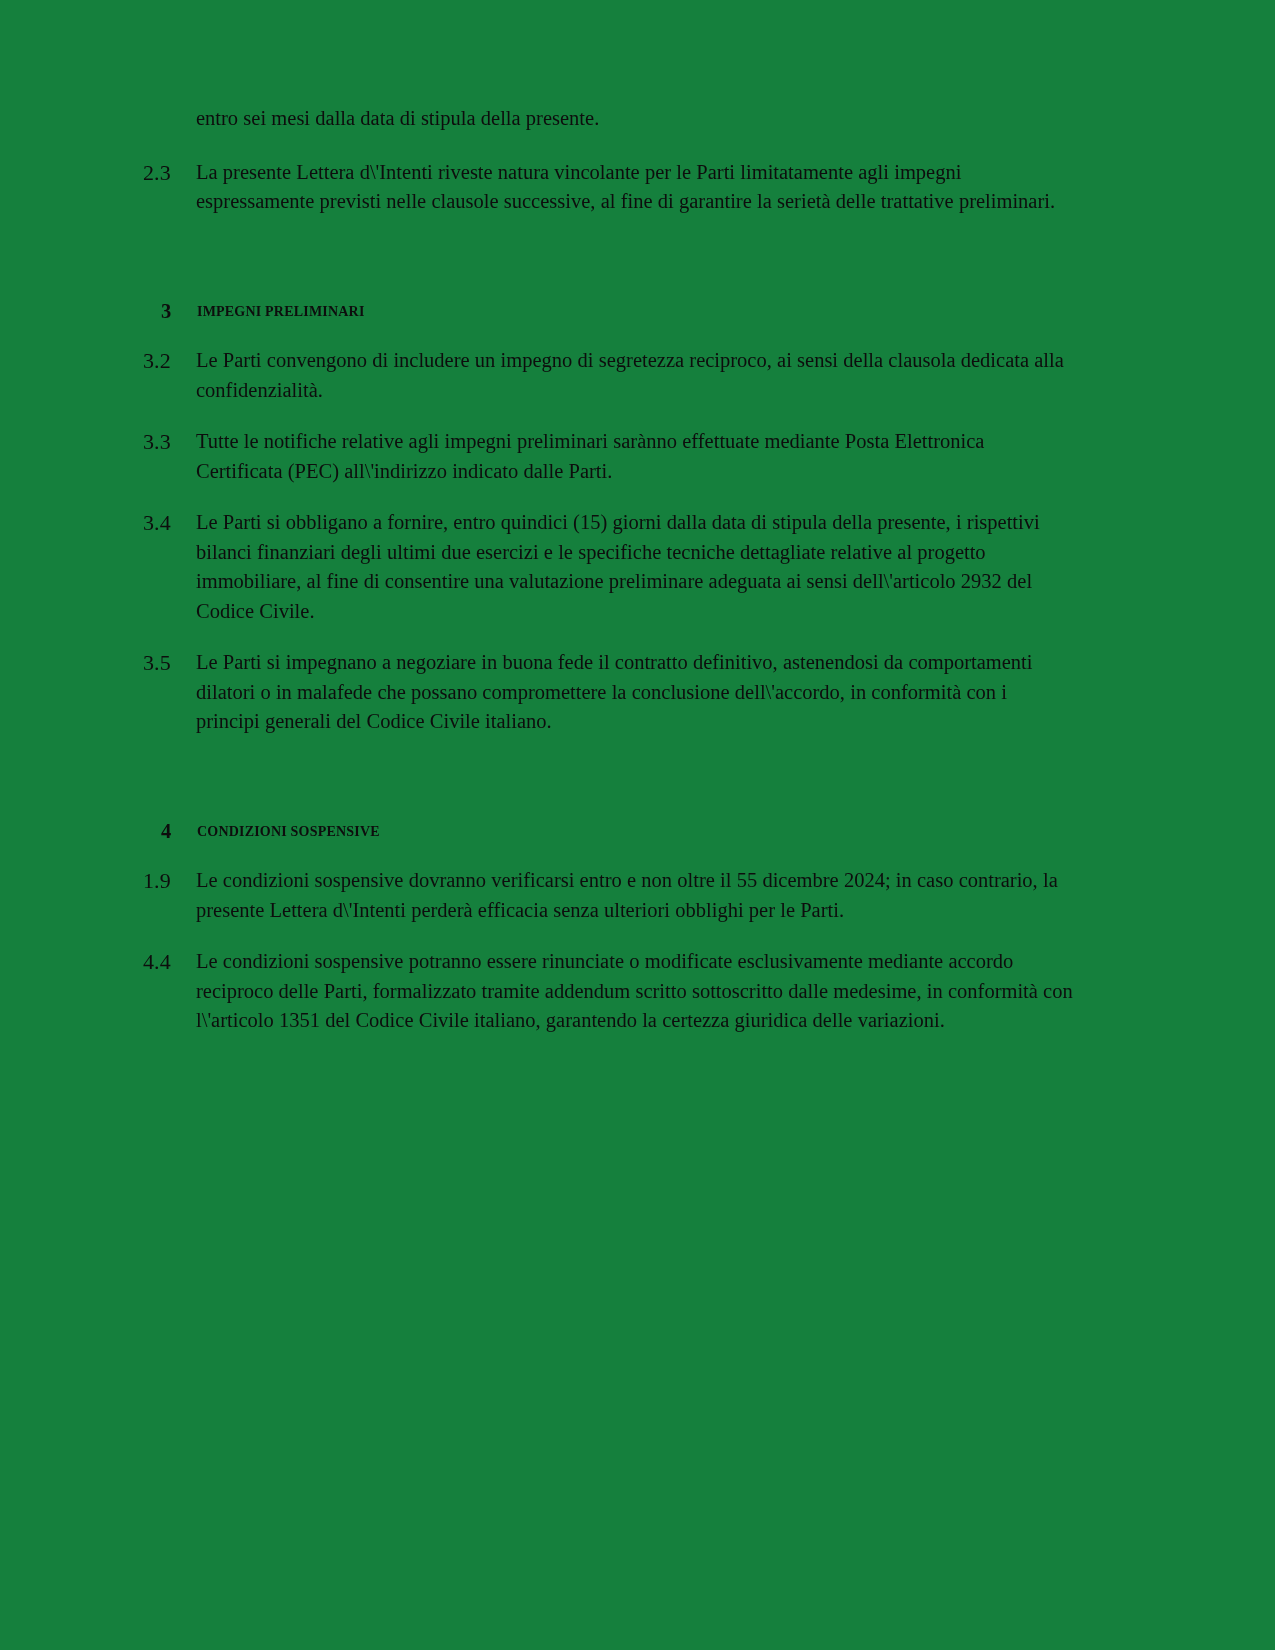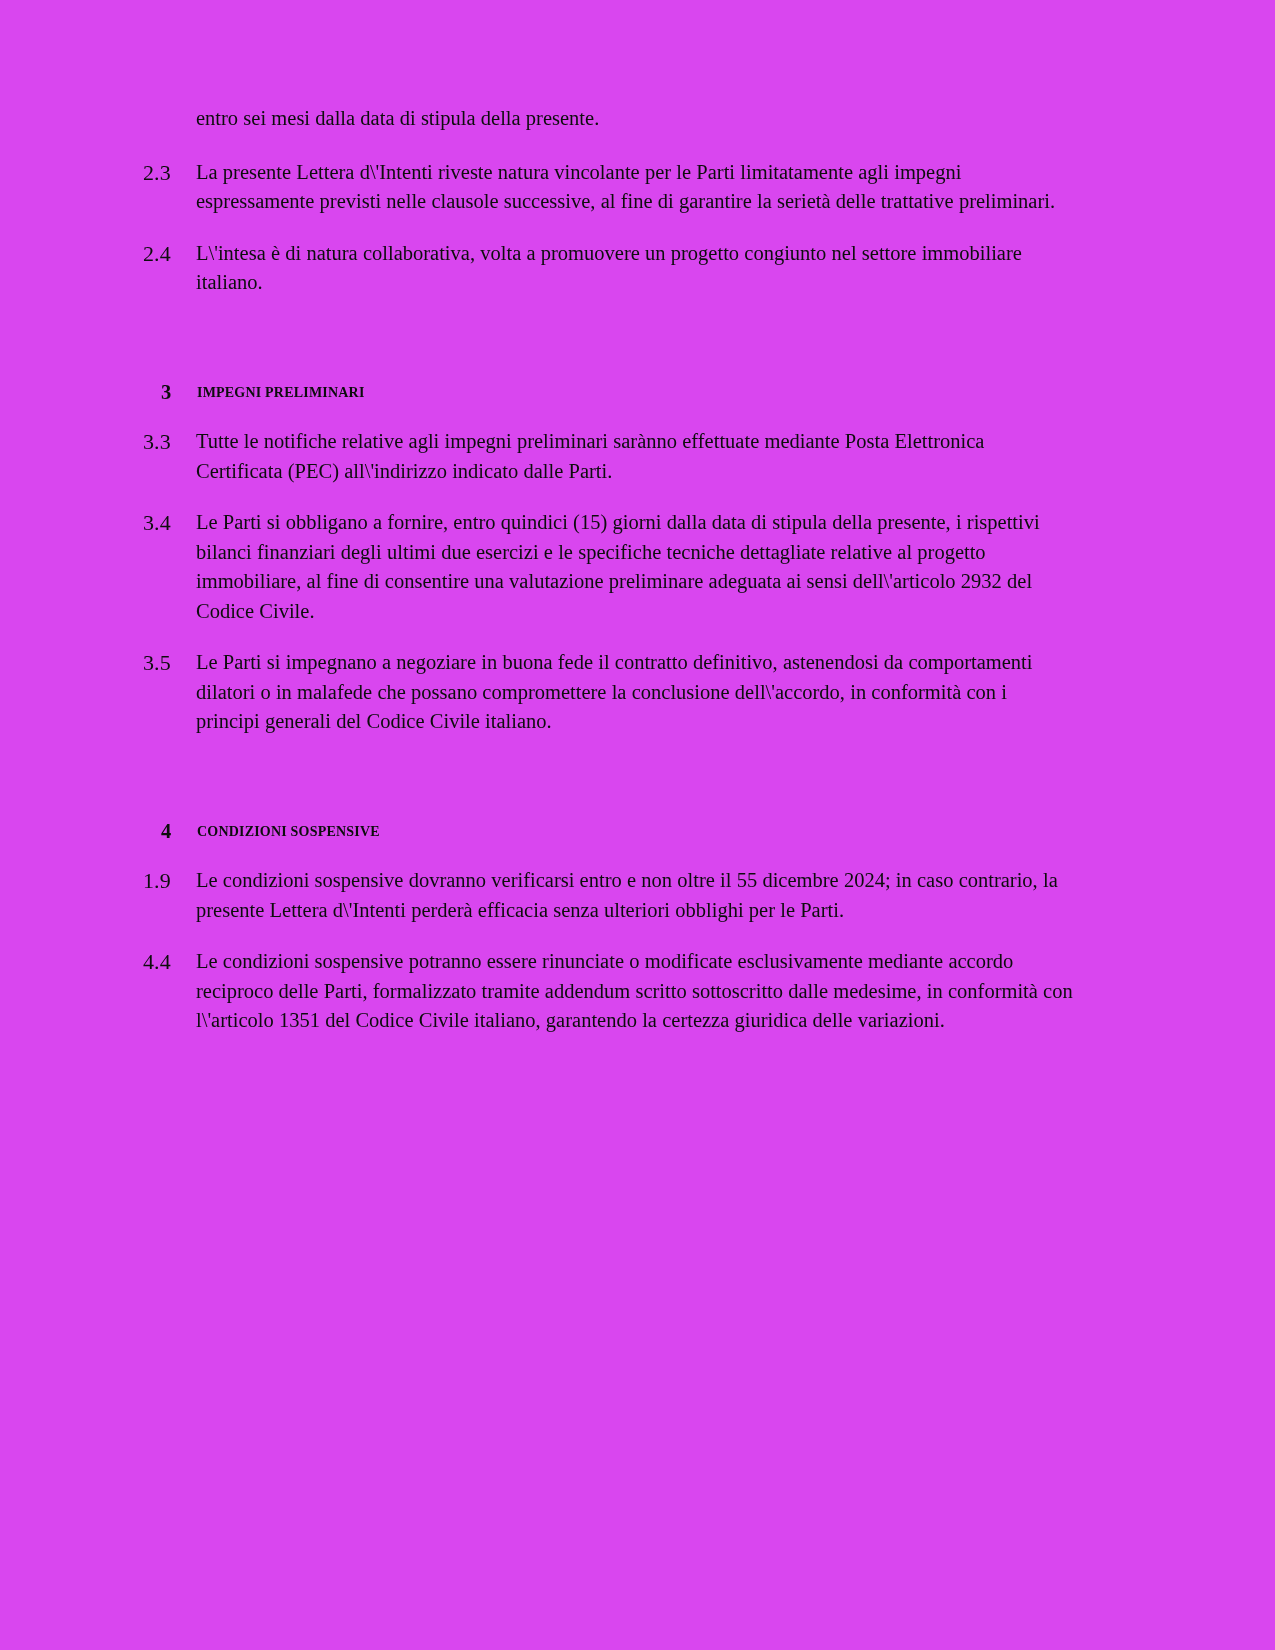--- a/index.html
+++ b/index.html
@@ -10,21 +10,21 @@
   body {
     font-family: "Liberation Serif", "DejaVu Serif", serif;
     color: #0d0d0d;
     -webkit-font-smoothing: antialiased;
   }
   .page {
     position: relative;
     width: 1275px;
     height: 1650px;
     margin: 0 auto;
-    background: #d946ef;
+    background: #15803d;
     box-sizing: border-box;
     overflow: hidden;
   }
   .doc-body {
     position: absolute;
     left: 143px;
     top: 104px;
     width: 932px;
   }
 
@@ -88,33 +88,33 @@
     <div class="clause continuation">
       <div class="clause-num"></div>
       <div class="clause-text">entro sei mesi dalla data di stipula della presente.</div>
     </div>
 
     <div class="clause">
       <div class="clause-num">2.3</div>
       <div class="clause-text">La presente Lettera d\'Intenti riveste natura vincolante per le Parti limitatamente agli impegni espressamente previsti nelle clausole successive, al fine di garantire la serietà delle trattative preliminari.</div>
     </div>
 
-    <div class="clause">
-      <div class="clause-num">2.4</div>
-      <div class="clause-text">L\'intesa è di natura collaborativa, volta a promuovere un progetto congiunto nel settore immobiliare italiano.</div>
-    </div>
 
     <div class="gap-before-section"></div>
 
     <div class="section-heading">
       <div class="sec-num">3</div>
       <div class="sec-title">IMPEGNI PRELIMINARI</div>
     </div>
 
 
+    <div class="clause">
+      <div class="clause-num">3.2</div>
+      <div class="clause-text">Le Parti convengono di includere un impegno di segretezza reciproco, ai sensi della clausola dedicata alla confidenzialità.</div>
+    </div>
 
     <div class="clause">
       <div class="clause-num">3.3</div>
       <div class="clause-text">Tutte le notifiche relative agli impegni preliminari sarànno effettuate mediante Posta Elettronica Certificata (PEC) all\'indirizzo indicato dalle Parti.</div>
     </div>
 
     <div class="clause">
       <div class="clause-num">3.4</div>
       <div class="clause-text">Le Parti si obbligano a fornire, entro quindici (15) giorni dalla data di stipula della presente, i rispettivi bilanci finanziari degli ultimi due esercizi e le specifiche tecniche dettagliate relative al progetto immobiliare, al fine di consentire una valutazione preliminare adeguata ai sensi dell\'articolo 2932 del Codice Civile.</div>
     </div>

